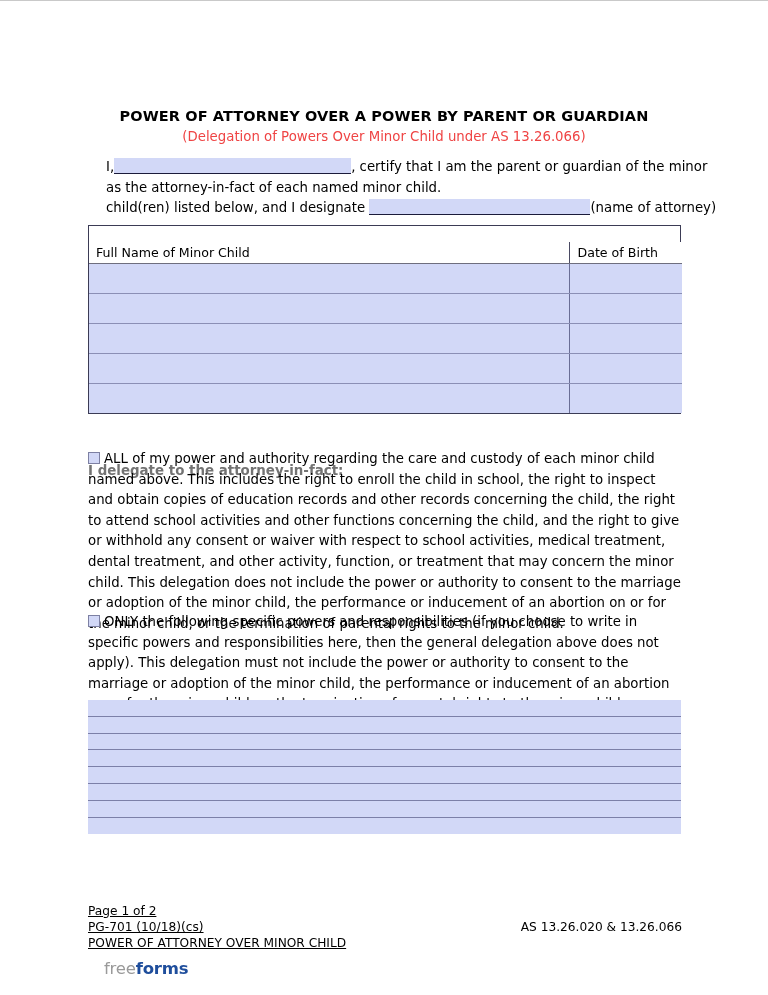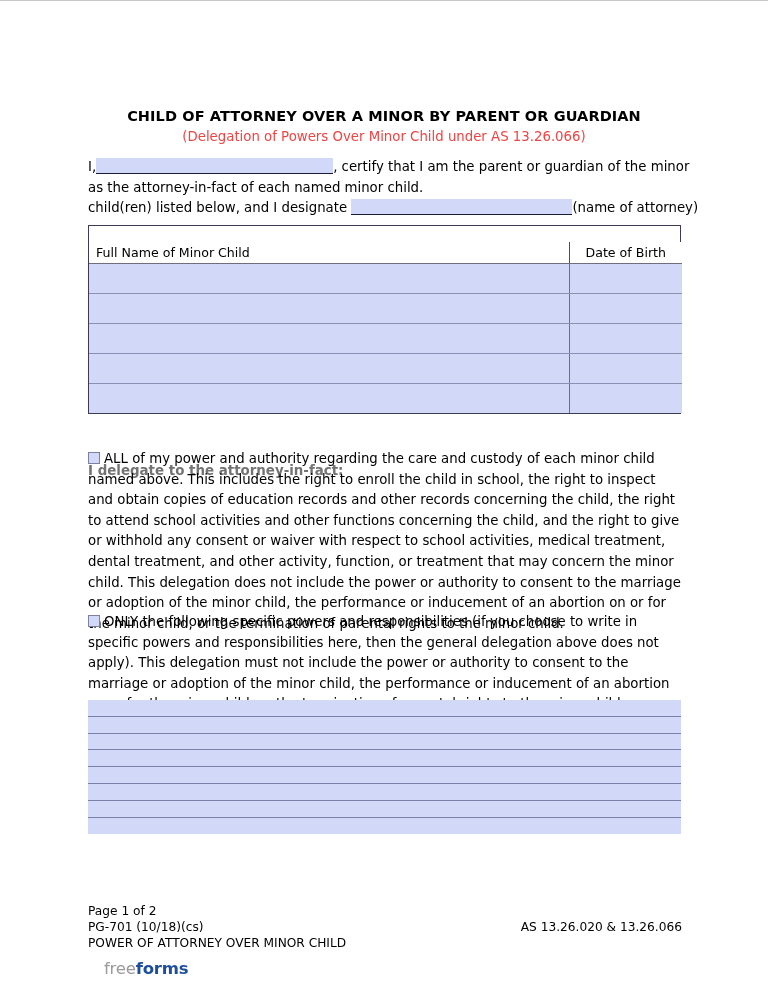--- a/index.html
+++ b/index.html
@@ -43,21 +43,21 @@
     font-family: "DejaVu Sans", sans-serif;
     font-size: 13.3px;
     line-height: 18px;
     margin: 3px 0 0 0;
     color: #ef4444;
   }
 
   
   .intro {
     position: absolute;
-    left: 88px;
+    left: 106px;
     top: 156px;
     width: 594px;
     font-size: 13.3px;
     line-height: 20.5px;
     color: #000;
   }
   .intro-line {
     display: block;
     white-space: nowrap;
   }
@@ -93,21 +93,21 @@
     font-weight: normal;
     font-size: 12.6px;
     padding: 2px 0 2px 7px;
     height: 17px;
     background: #ffffff;
     border-bottom: 1.6px solid #6e6e7e;
     color: #000;
   }
   .child-table th.col-dob {
     border-left: 1.2px solid #4a4a63;
-    padding-left: 16px;
+    padding-left: 8px;
   }
   .child-table td {
     height: 29px;
     background: #d2d8f7;
     border-bottom: 1.1px solid #8b8fb5;
     padding: 0;
   }
   .child-table td.col-dob {
     border-left: 1.1px solid #6a6e96;
   }
@@ -174,20 +174,21 @@
     left: 88px;
     top: 902px;
     width: 594px;
     font-size: 12.2px;
     line-height: 16.2px;
     color: #000;
   }
   .footer-row {
     position: relative;
     white-space: nowrap;
+    text-decoration: underline;
   }
   .footer-right {
     position: absolute;
     right: 0;
     top: 0;
     font-size: 12.2px;
   }
   .brand {
     position: absolute;
     left: 104px;
@@ -204,21 +205,21 @@
     color: #1f4e9c;
     font-weight: bold;
   }
 </style>
 </head>
 <body>
 
 <div class="page">
 
   <div class="title-block">
-    <div class="doc-title">CHILD OF ATTORNEY OVER A MINOR BY PARENT OR GUARDIAN</div>
+    <div class="doc-title">POWER OF ATTORNEY OVER A POWER BY PARENT OR GUARDIAN</div>
     <div class="doc-subtitle">(Delegation of Powers Over Minor Child under AS 13.26.066)</div>
   </div>
 
   <div class="intro">
     <span class="intro-line"><span>I,</span><span class="fillfield ff-1"></span><span>, certify that I am the parent or guardian of the minor</span></span>
     <span class="intro-line">as the attorney-in-fact of each named minor child.</span>
     <span class="intro-line"><span>child(ren) listed below, and I designate</span> <span class="fillfield ff-2"></span><span>(name of attorney)</span></span>
   </div>
 
   <div class="child-table">

